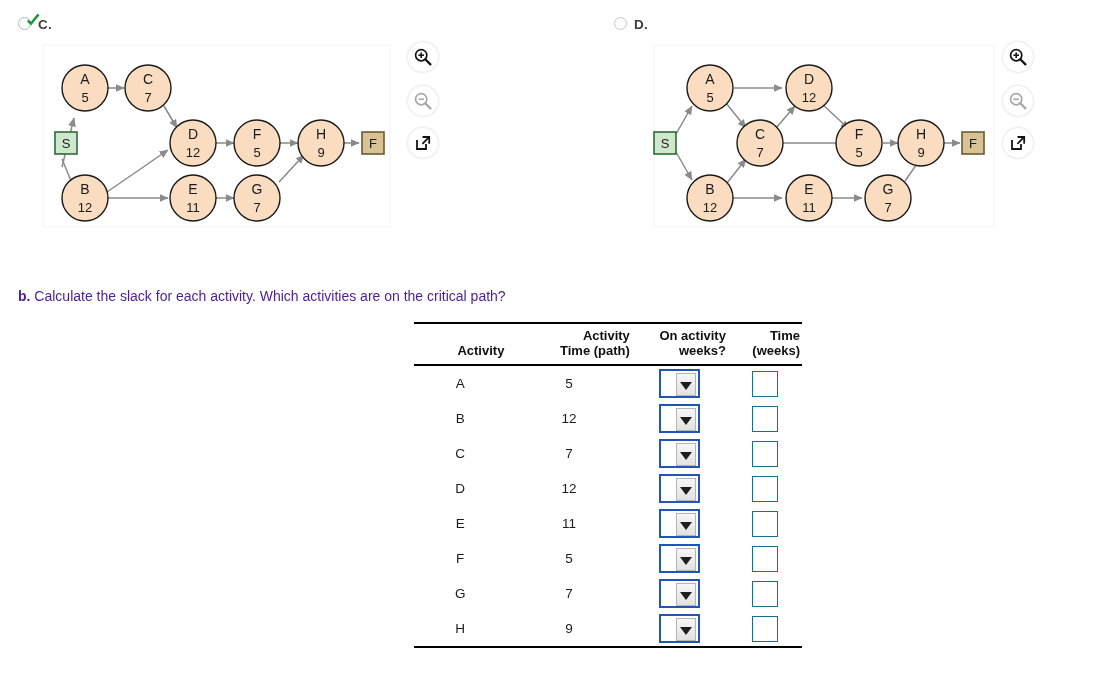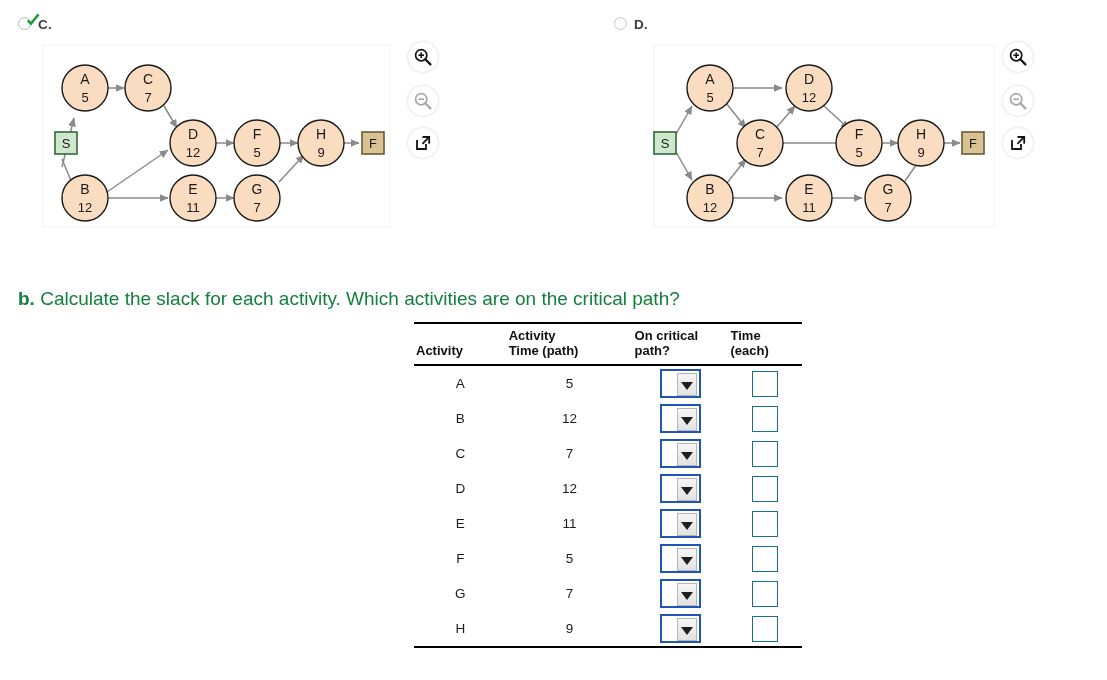--- a/index.html
+++ b/index.html
@@ -50,22 +50,22 @@
     border-radius:50%;
     background:#ffffff;
     box-shadow:0 0 3px rgba(0,0,0,.20);
     box-sizing:border-box;
   }
   .tool-btn svg{display:block;margin:5px auto 0 auto;}
 
   
   .question{
     position:absolute;
-    font-size:19px;
-    color:#15803d;
+    font-size:14px;
+    color:#4c1d95;
     white-space:nowrap;
   }
   .question b{font-weight:700;}
 
   
   .tbl-wrap{
     position:absolute;
     left:414px;top:322px;
     width:388px;
   }
@@ -74,21 +74,21 @@
     width:388px;
     font-size:13px;
   }
   table.slack thead th{
     font-weight:700;
     font-size:13px;
     color:#101010;
     padding:4px 2px 6px 2px;
     vertical-align:bottom;
     line-height:15px;
-    text-align:left;
+    text-align:right;
   }
   table.slack thead tr{
     border-top:2.2px solid #000;
     border-bottom:2.2px solid #000;
   }
   table.slack tbody tr:last-child{
     border-bottom:2.2px solid #000;
   }
   table.slack tbody td{
     text-align:center;
@@ -375,26 +375,26 @@
 <div class="tbl-wrap">
   <table class="slack">
     <thead>
       <tr>
         <th class="col-activity">Activity</th>
         <th class="col-time">
           <span>Activity</span><br>
           <span>Time (path)</span>
         </th>
         <th class="col-crit">
-          <span>On critical</span><br>
-          <span>path?</span>
+          <span>On activity</span><br>
+          <span>weeks?</span>
         </th>
         <th class="col-slack">
           <span>Time</span><br>
-          <span>(each)</span>
+          <span>(weeks)</span>
         </th>
       </tr>
     </thead>
     <tbody>
       <tr>
         <td>A</td>
         <td>5</td>
         <td>
           <span class="dd"><span class="btn"></span></span>
         </td>

